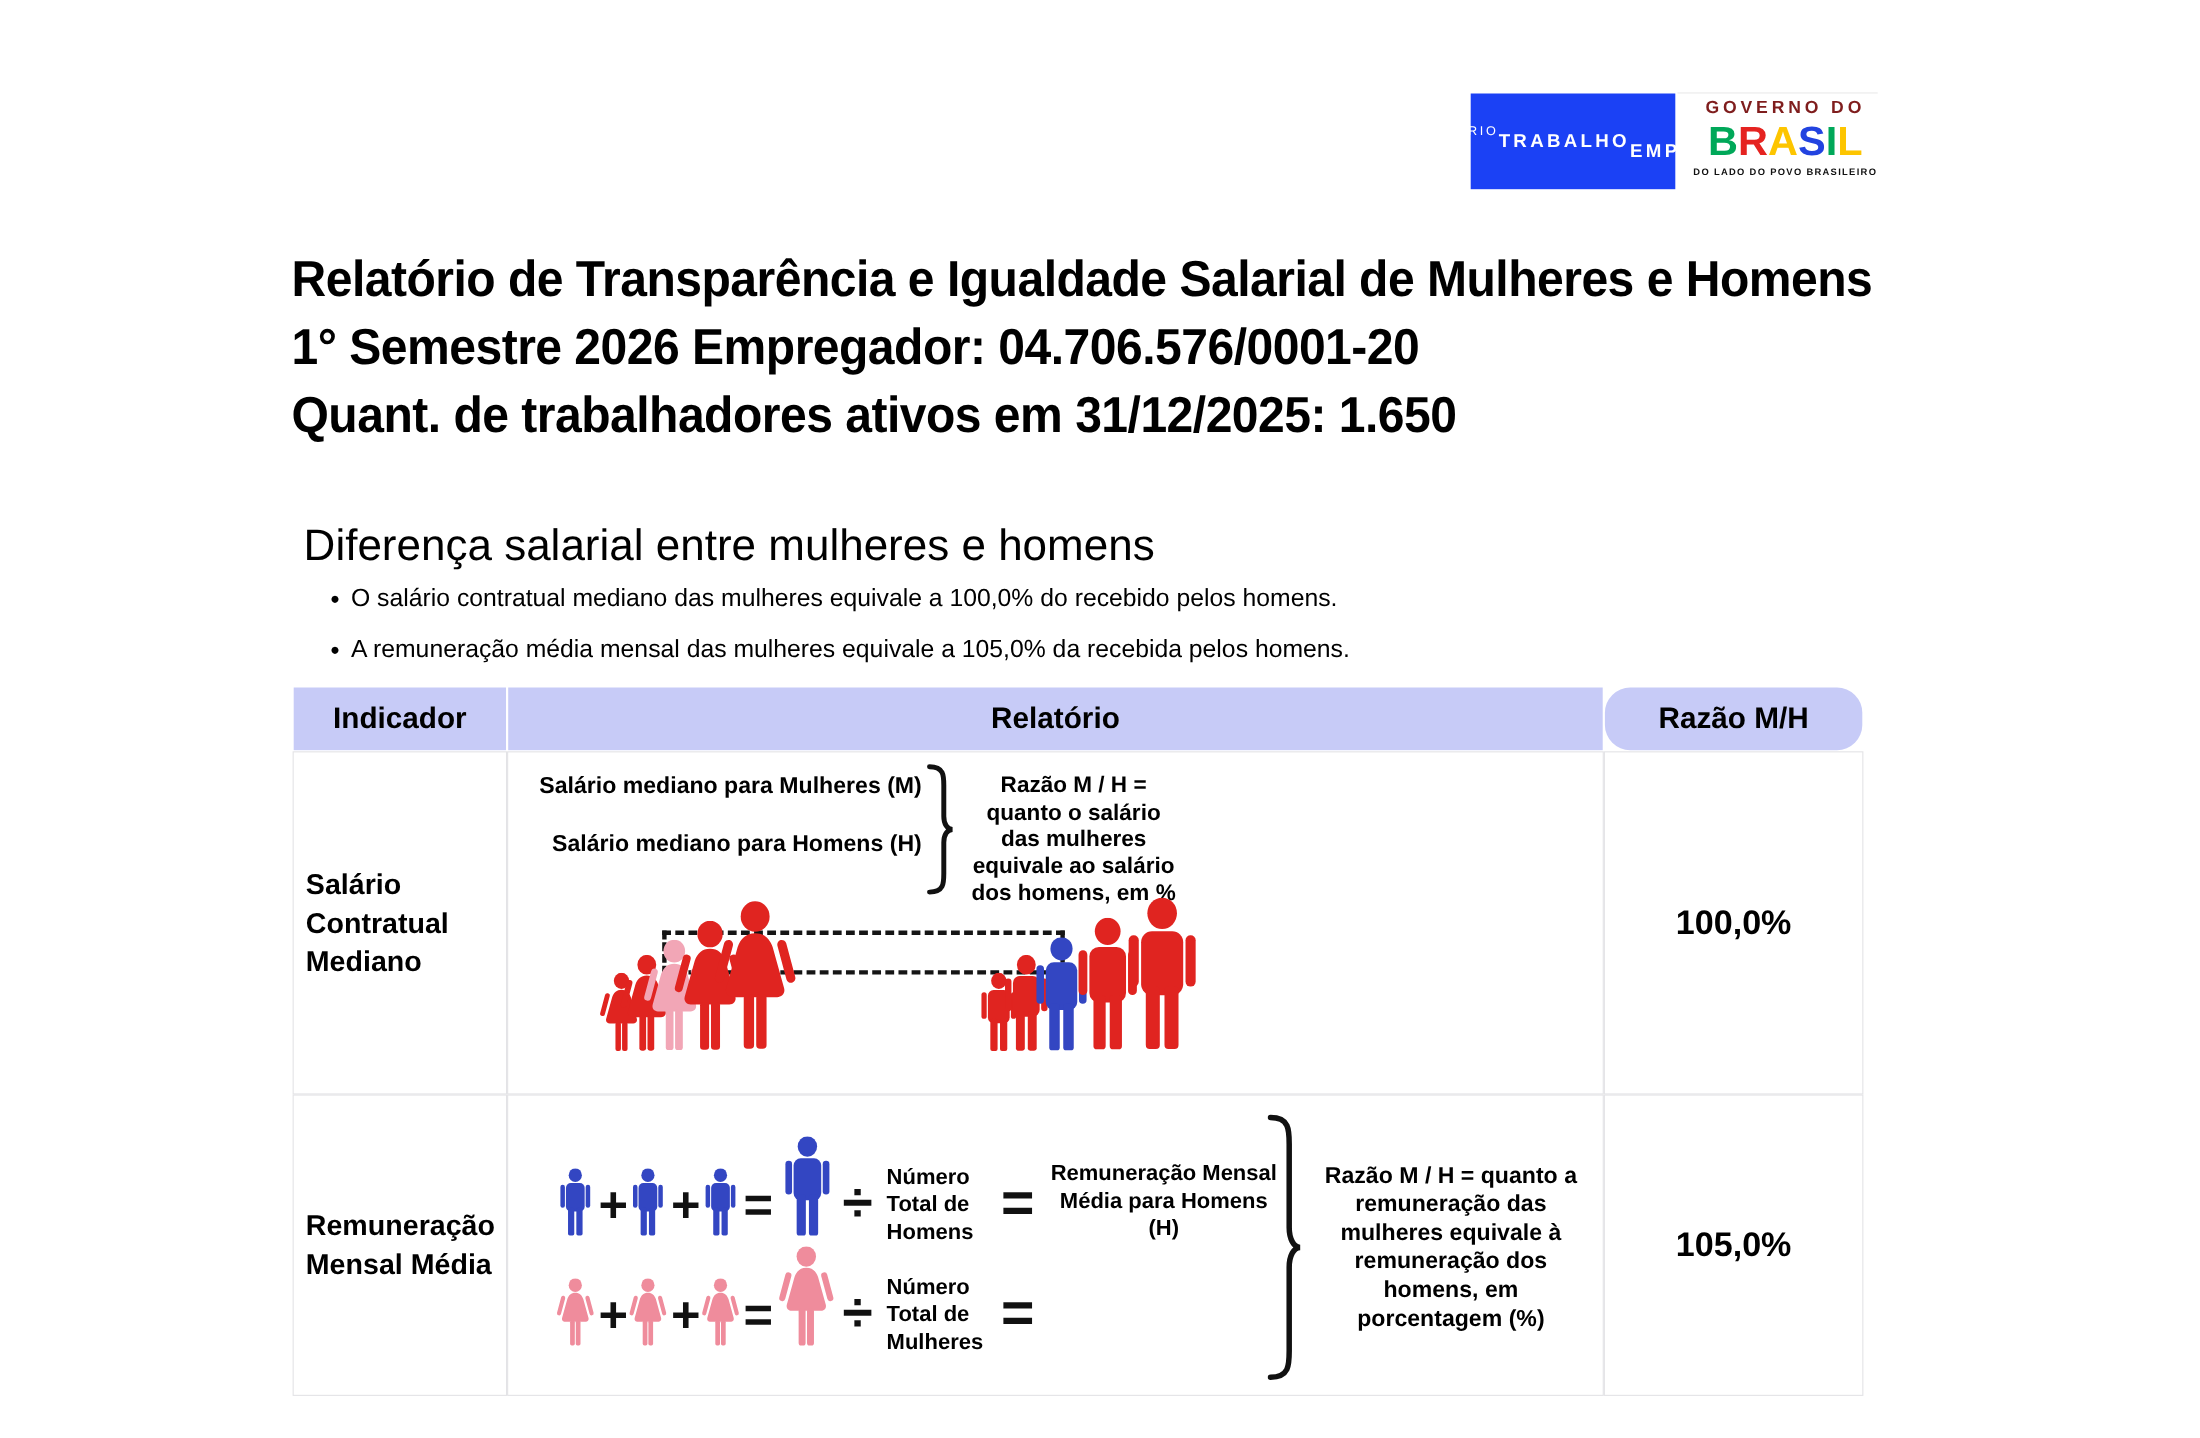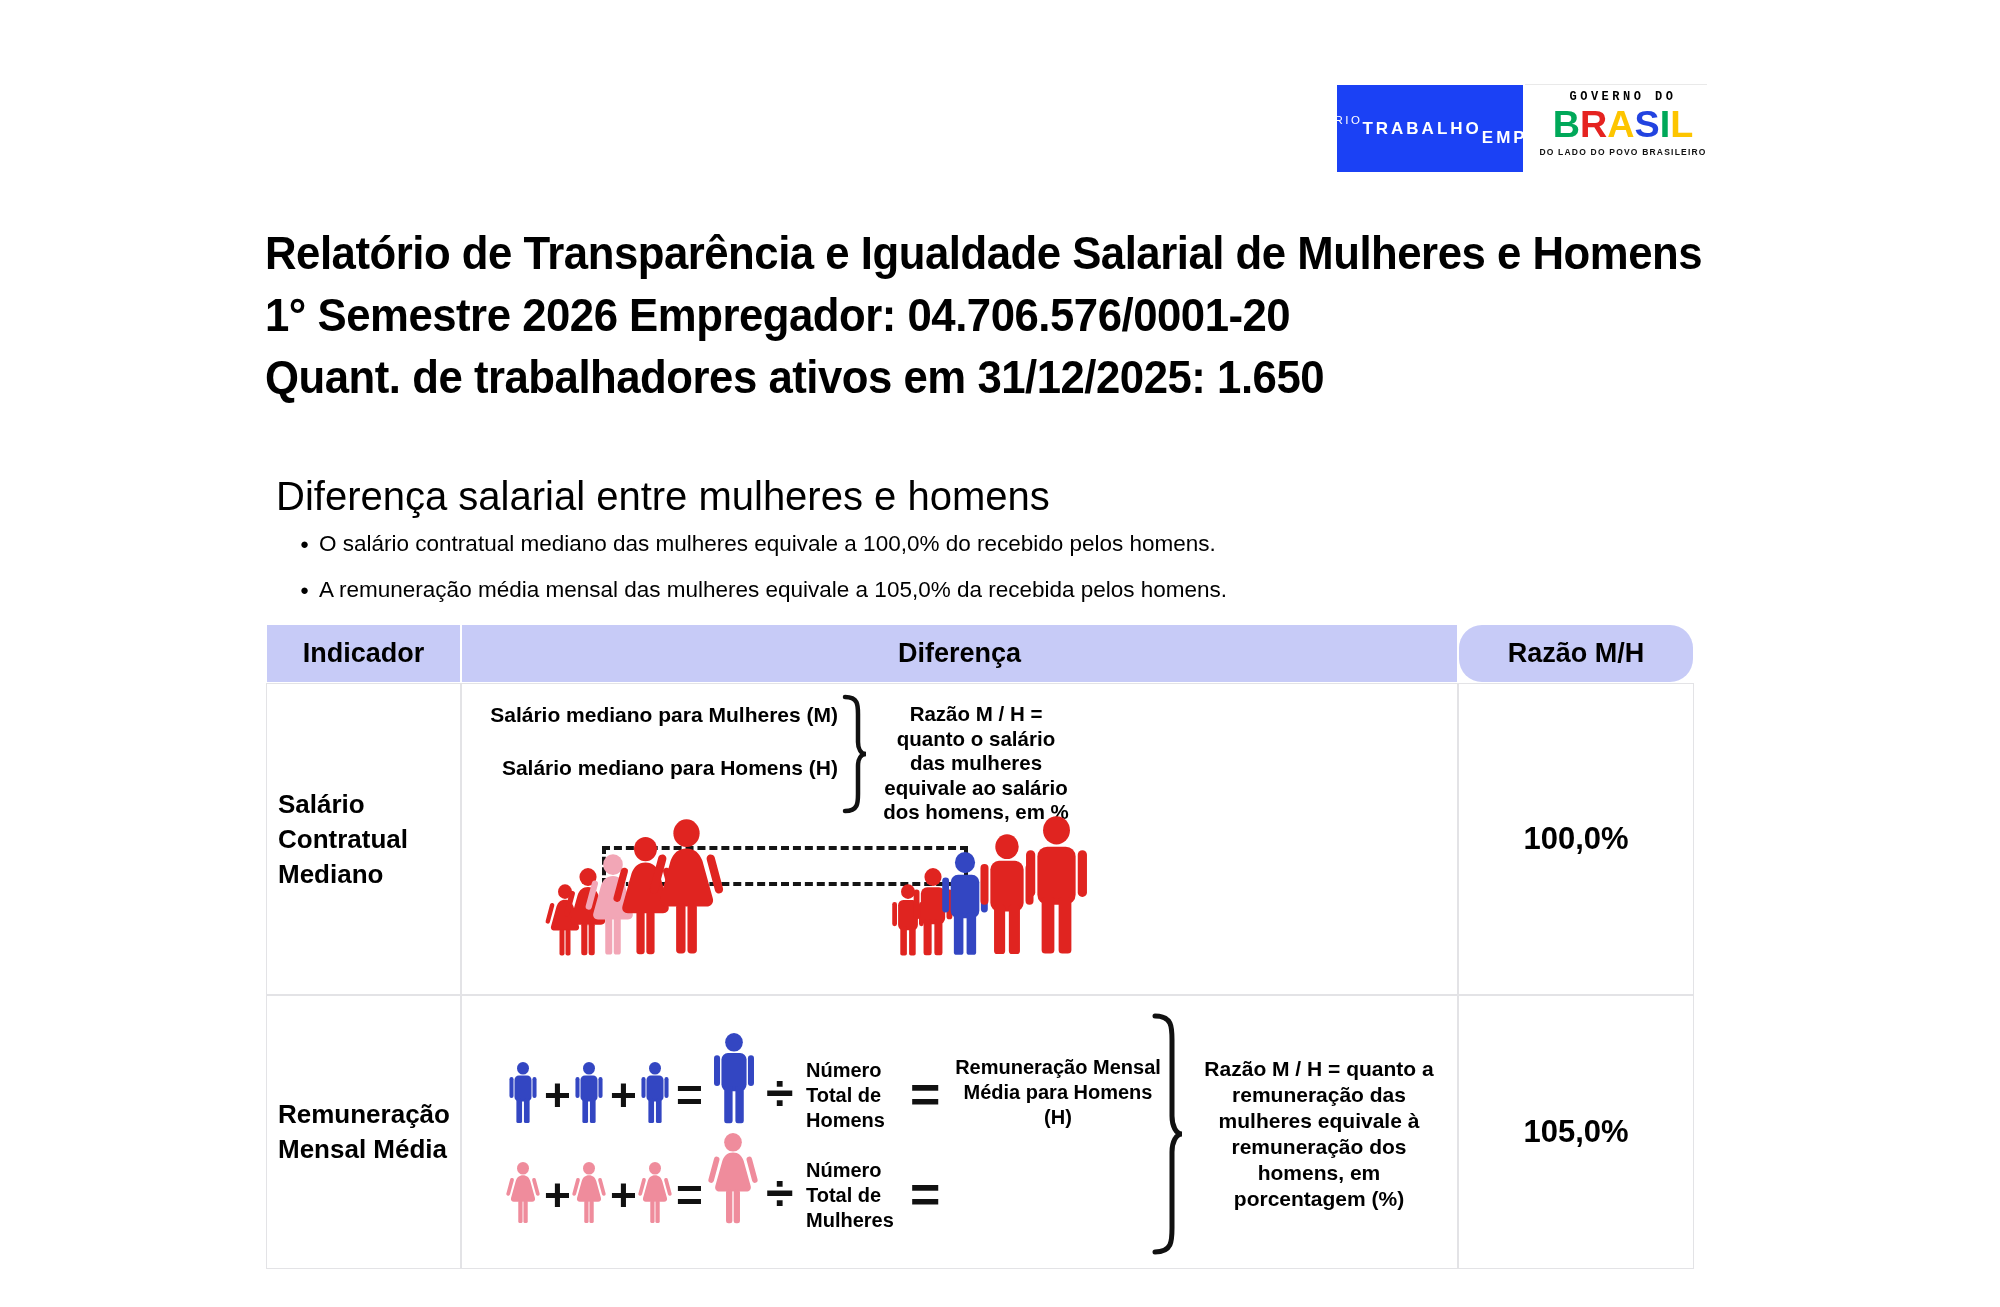--- a/index.html
+++ b/index.html
@@ -11,21 +11,21 @@
   
   .gov-hairline{position:absolute;left:1525px;top:84px;width:182px;height:1px;background:#e9e9e9;}
   .ministry-box{
     position:absolute;left:1337px;top:85px;width:186px;height:87px;
     background:var(--ministry-blue,#1b41f5);color:#fff;display:flex;
     align-items:center;justify-content:center;text-align:center;line-height:17px;
   }
   .ministry-box .m1{font-size:11.5px;letter-spacing:2.5px;font-weight:500;}
   .ministry-box .m2{font-size:17px;letter-spacing:3px;font-weight:700;}
   .gov-logo{position:absolute;left:1538px;top:90px;width:170px;text-align:center;}
-  .gov-top{font-size:12px;font-weight:800;letter-spacing:3.5px;color:#000000;font-family:Liberation Mono, monospace;}
+  .gov-top{font-size:16px;font-weight:800;letter-spacing:3.5px;color:#7f1d1d;}
   .gov-brand{font-size:37px;font-weight:800;letter-spacing:0px;line-height:40px;margin-top:1px;
     transform:scaleX(1.02);transform-origin:center;}
   .gov-bottom{font-size:8.5px;font-weight:700;letter-spacing:1.2px;color:#111;margin-top:2px;}
 
   
   .title-block{position:absolute;left:265px;top:222px;}
   .title-line{font-size:46px;font-weight:700;line-height:62px;white-space:nowrap;
     transform:scaleX(0.95);transform-origin:left;letter-spacing:-0.5px;}
 
   
@@ -114,21 +114,21 @@
 
   <div class="section-heading">Diferença salarial entre mulheres e homens</div>
   <div class="bullet-row" style="top:531px;">
     <span class="bullet-dot">●</span><span>O salário contratual mediano das mulheres equivale a 100,0% do recebido pelos homens.</span>
   </div>
   <div class="bullet-row" style="top:577px;">
     <span class="bullet-dot">●</span><span>A remuneração média mensal das mulheres equivale a 105,0% da recebida pelos homens.</span>
   </div>
 
   <div class="cell hdr" style="left:267px;top:625px;width:193px;height:57px;">Indicador</div>
-  <div class="cell hdr" style="left:462px;top:625px;width:995px;height:57px;">Diferença</div>
+  <div class="cell hdr" style="left:462px;top:625px;width:995px;height:57px;">Relatório</div>
   <div class="cell hdr" style="left:1459px;top:625px;width:234px;height:57px;border-radius:23px;">Razão M/H</div>
 
   <div class="cell indicator" style="left:267px;top:684px;width:193px;height:310px;">Salário Contratual Mediano</div>
   <div class="cell" style="left:462px;top:684px;width:995px;height:310px;"></div>
   <div class="cell ratio" style="left:1459px;top:684px;width:234px;height:310px;">100,0%</div>
 
   <div class="cell indicator" style="left:267px;top:996px;width:193px;height:272px;">Remuneração Mensal Média</div>
   <div class="cell" style="left:462px;top:996px;width:995px;height:272px;"></div>
   <div class="cell ratio" style="left:1459px;top:996px;width:234px;height:272px;">105,0%</div>
 

